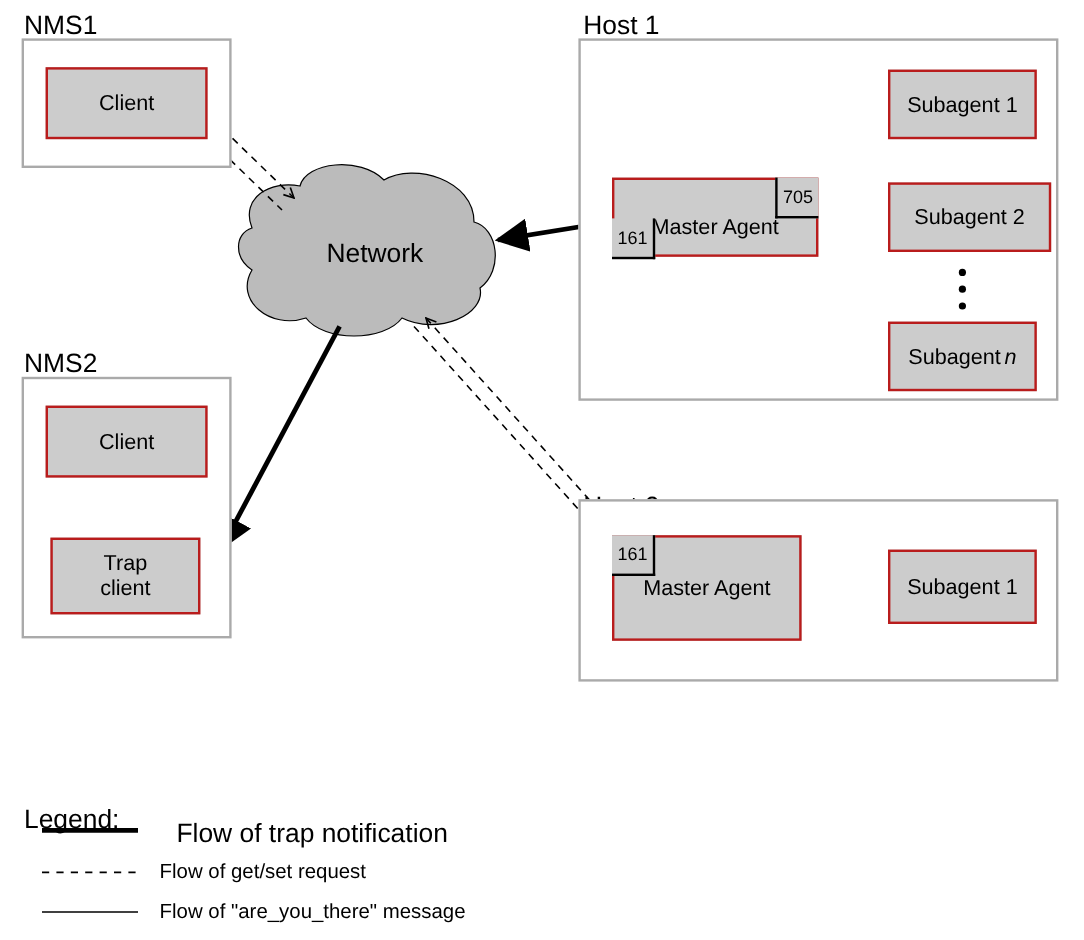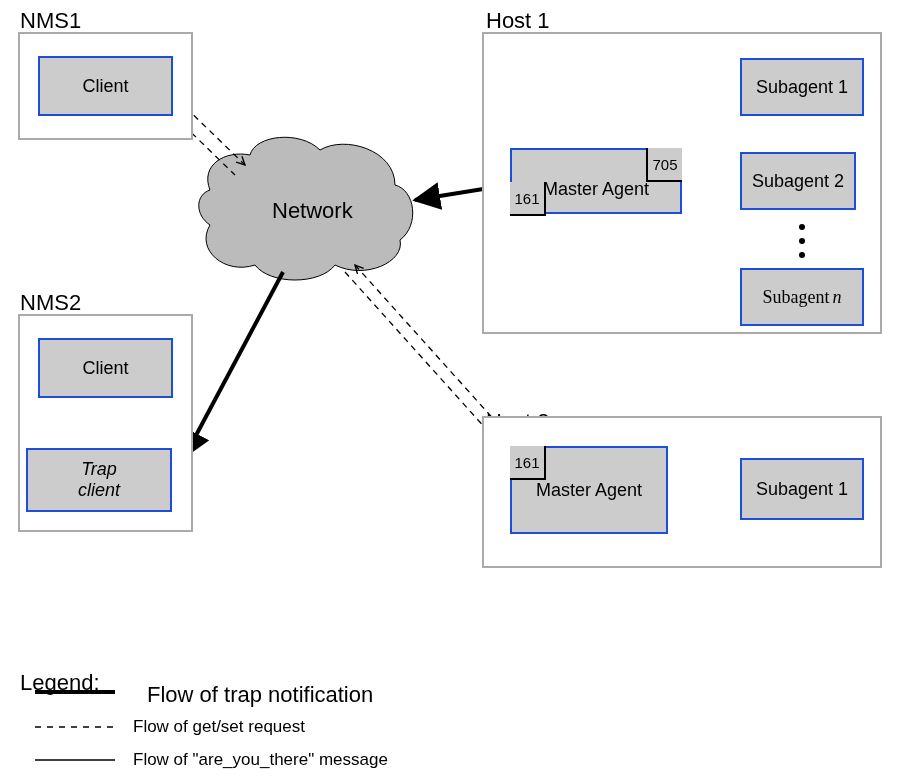--- a/index.html
+++ b/index.html
@@ -17,21 +17,21 @@
       font-size: 22px;
       color: #000;
     }
     .panel {
       position: absolute;
       border: 2px solid #aaa;
       background: #fff;
     }
     .node {
       position: absolute;
-      border: 2px solid #1d4ed8;
+      border: 2px solid #b91c1c;
       background: #ccc;
       display: flex;
       align-items: center;
       justify-content: center;
       font-size: 18px;
       text-align: center;
     }
     .port {
       position: absolute;
       border: 2px solid #000;
@@ -104,34 +104,34 @@
 
 <div class="label" style="left:272px; top:198px;">Network</div>
 
 <div class="label" style="left:20px; top:8px;">NMS1</div>
 <div class="panel" style="left:18px; top:32px; width:175px; height:108px;"></div>
 <div class="node" style="left:38px; top:56px; width:135px; height:60px;">Client</div>
 
 <div class="label" style="left:20px; top:290px;">NMS2</div>
 <div class="panel" style="left:18px; top:314px; width:175px; height:218px;"></div>
 <div class="node" style="left:38px; top:338px; width:135px; height:60px;">Client</div>
-<div class="node" style="left:26px; top:448px; width:146px; height:64px; white-space:pre-line;font-style:italic;">Trap
+<div class="node" style="left:42px; top:448px; width:125px; height:64px; white-space:pre-line;">Trap
 client</div>
 
 <div class="label" style="left:486px; top:8px;">Host 1</div>
 <div class="panel" style="left:482px; top:32px; width:400px; height:302px;"></div>
 <div class="node" style="left:510px; top:148px; width:172px; height:66px; justify-content:center; align-items:flex-end; padding-bottom:12px;">Master Agent</div>
 <div class="port" style="left:510px; top:182px; width:36px; height:24px; border-top:none; border-left:none;">161</div>
 <div class="port" style="left:646px; top:148px; width:36px; height:24px; border-top:none; border-right:none;">705</div>
 <div class="node" style="left:740px; top:58px; width:124px; height:58px;">Subagent 1</div>
-<div class="node" style="left:740px; top:152px; width:116px; height:58px;">Subagent 2</div>
+<div class="node" style="left:740px; top:152px; width:136px; height:58px;">Subagent 2</div>
 <div class="dot" style="left:799px; top:224px;"></div>
 <div class="dot" style="left:799px; top:238px;"></div>
 <div class="dot" style="left:799px; top:252px;"></div>
-<div class="node" style="left:740px; top:268px; width:124px; height:58px;font-family:Liberation Serif, serif;">Subagent <span style="font-style:italic; margin-left:3px;">n</span></div>
+<div class="node" style="left:740px; top:268px; width:124px; height:58px;">Subagent <span style="font-style:italic; margin-left:3px;">n</span></div>
 
 <div class="label" style="left:486px; top:392px;margin-top:17px;">Host 2</div>
 <div class="panel" style="left:482px; top:416px; width:400px; height:152px;"></div>
 <div class="node" style="left:510px; top:446px; width:158px; height:88px; justify-content:center; align-items:center;">Master Agent</div>
 <div class="port" style="left:510px; top:446px; width:36px; height:24px; border-top:none; border-left:none;">161</div>
 <div class="node" style="left:740px; top:458px; width:124px; height:62px;">Subagent 1</div>
 
 <div class="label" style="left:20px; top:670px;">Legend:</div>
 <div class="label" style="left:147px; top:682px; font-size:22px;">Flow of trap notification</div>
 <div class="label" style="left:133px; top:717px; font-size:17px;">Flow of get/set request</div>

